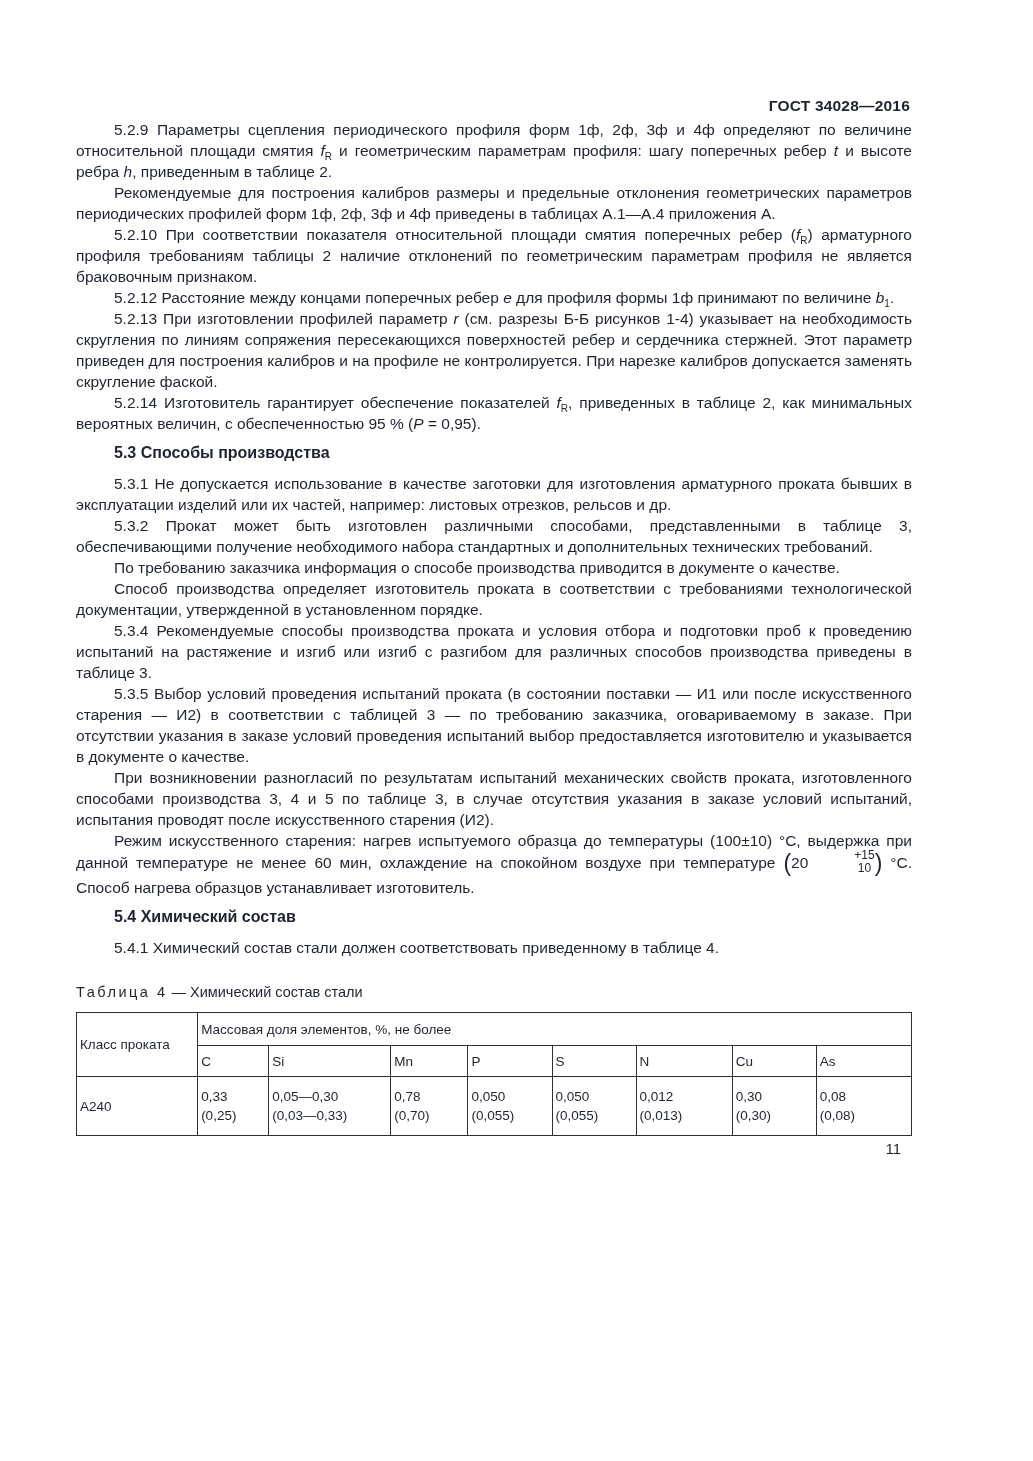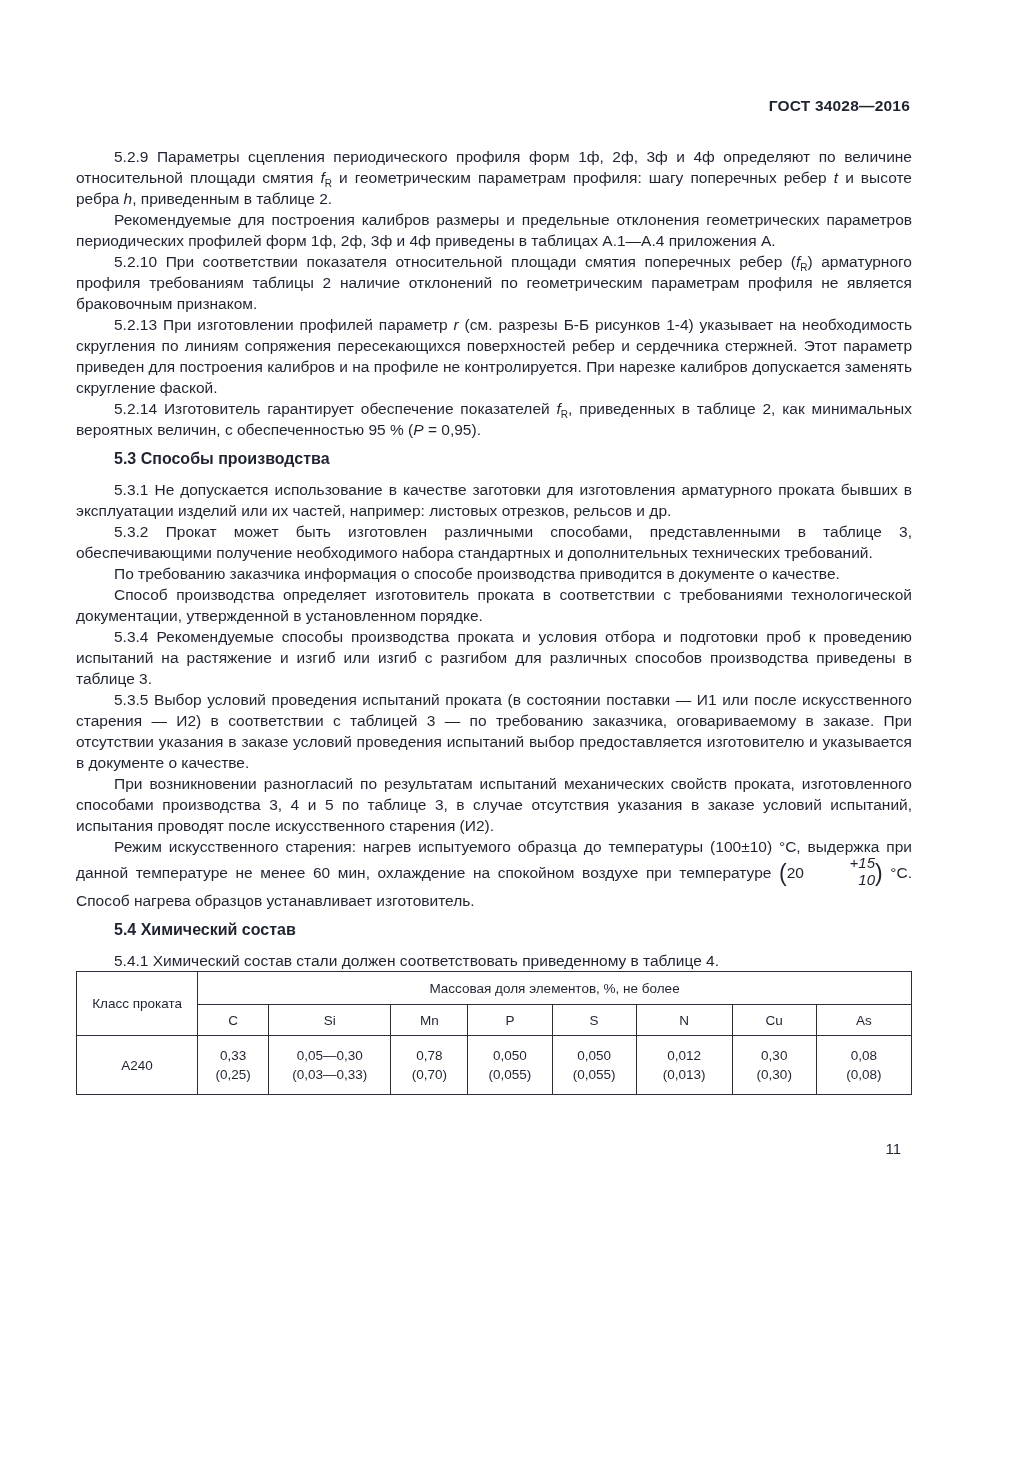--- a/index.html
+++ b/index.html
@@ -15,21 +15,21 @@
   .doc-header {
     position: absolute;
     top: 97px;
     right: 123px;
     font-size: 15.5px;
     font-weight: bold;
     letter-spacing: 0.2px;
   }
   .content {
     position: absolute;
-    top: 146px;
+    top: 119px;
     left: 76px;
     width: 836px;
   }
   .content p {
     margin: 0;
     font-size: 15.5px;
     line-height: 21px;
     text-align: justify;
     text-indent: 38px;
   }
@@ -40,42 +40,41 @@
     font-weight: bold;
     text-indent: 38px;
   }
   .it { font-style: italic; }
   sub { font-size: 10px; line-height: 0; }
   .bigp { font-size: 23px; font-weight: normal; vertical-align: -3px; line-height: 0; }
   .tol {
     display: inline-flex;
     flex-direction: column;
     vertical-align: middle;
-    font-size: 15px;
+    font-size: 12px;
     line-height: 1.1;
-    text-align: right;
+    text-align: center;
     transform: translateY(-2px);
-    font-style: italic;
   }
   .caption {
     margin-top: 26px;
     margin-bottom: 12px;
     font-size: 14.5px;
     text-indent: 0;
   }
   .caption .sp { letter-spacing: 2.5px; }
   table.chem {
     border-collapse: collapse;
     width: 836px;
     font-size: 13.5px;
     table-layout: fixed;
   }
   table.chem th, table.chem td {
     border: 1px solid #2a2f3a;
-    text-align: center;
+    text-align: left;
     vertical-align: middle;
     font-weight: normal;
     padding: 3px 3px;
   }
   table.chem .grp { height: 26px; }
   table.chem .el-row th { height: 24px; }
   table.chem tbody td { height: 52px; line-height: 19px; }
   .page-number {
     position: absolute;
     right: 132px;
@@ -88,38 +87,42 @@
 
 <div class="page">
 
   <div class="doc-header">ГОСТ 34028—2016</div>
 
   <div class="content">
     <div>
         <p>5.2.9 Параметры сцепления периодического профиля форм 1ф, 2ф, 3ф и 4ф определяют по величине относительной площади смятия <span class="it">f</span><sub>R</sub> и геометрическим параметрам профиля: шагу поперечных ребер <span class="it">t</span> и высоте ребра <span class="it">h</span>, приведенным в таблице 2.</p>
         <p>Рекомендуемые для построения калибров размеры и предельные отклонения геометрических параметров периодических профилей форм 1ф, 2ф, 3ф и 4ф приведены в таблицах А.1—А.4 приложения А.</p>
         <p>5.2.10 При соответствии показателя относительной площади смятия поперечных ребер (<span class="it">f</span><sub>R</sub>) арматурного профиля требованиям таблицы 2 наличие отклонений по геометрическим параметрам профиля не является браковочным признаком.</p>
+        <p>5.2.12 Расстояние между концами поперечных ребер <span class="it">е</span> для профиля формы 1ф принимают по величине <span class="it">b</span><sub>1</sub>.</p>
         <p>5.2.13 При изготовлении профилей параметр <span class="it">r</span> (см. разрезы Б-Б рисунков 1-4) указывает на необходимость скругления по линиям сопряжения пересекающихся поверхностей ребер и сердечника стержней. Этот параметр приведен для построения калибров и на профиле не контролируется. При нарезке калибров допускается заменять скругление фаской.</p>
         <p>5.2.14 Изготовитель гарантирует обеспечение показателей <span class="it">f</span><sub>R</sub>, приведенных в таблице 2, как минимальных вероятных величин, с обеспеченностью 95 % (<span class="it">P</span> = 0,95).</p>
         <h3>5.3 Способы производства</h3>
         <p>5.3.1 Не допускается использование в качестве заготовки для изготовления арматурного проката бывших в эксплуатации изделий или их частей, например: листовых отрезков, рельсов и др.</p>
         <p>5.3.2 Прокат может быть изготовлен различными способами, представленными в таблице 3, обеспечивающими получение необходимого набора стандартных и дополнительных технических требований.</p>
         <p>По требованию заказчика информация о способе производства приводится в документе о качестве.</p>
         <p>Способ производства определяет изготовитель проката в соответствии с требованиями технологической документации, утвержденной в установленном порядке.</p>
         <p>5.3.4 Рекомендуемые способы производства проката и условия отбора и подготовки проб к проведению испытаний на растяжение и изгиб или изгиб с разгибом для различных способов производства приведены в таблице 3.</p>
         <p>5.3.5 Выбор условий проведения испытаний проката (в состоянии поставки — И1 или после искусственного старения — И2) в соответствии с таблицей 3 — по требованию заказчика, оговариваемому в заказе. При отсутствии указания в заказе условий проведения испытаний выбор предоставляется изготовителю и указывается в документе о качестве.</p>
         <p>При возникновении разногласий по результатам испытаний механических свойств проката, изготовленного способами производства 3, 4 и 5 по таблице 3, в случае отсутствия указания в заказе условий испытаний, испытания проводят после искусственного старения (И2).</p>
         <p>Режим искусственного старения: нагрев испытуемого образца до температуры (100±10) °С, выдержка при данной температуре не менее 60 мин, охлаждение на спокойном воздухе при температуре <span class="bigp">(</span>20 <span class="tol">
             <span>+15</span>
             <span>10</span>
           </span><span class="bigp">)</span> °С. Способ нагрева образцов устанавливает изготовитель.</p>
         <h3>5.4 Химический состав</h3>
         <p>5.4.1 Химический состав стали должен соответствовать приведенному в таблице 4.</p>
       </div>
 
+    <div class="caption">
+      <span class="sp">Таблица 4</span><span> — Химический состав стали</span>
+    </div>
 
     <table class="chem">
       <colgroup>
         <col style="width:121px">
         <col style="width:71px">
         <col style="width:122px">
         <col style="width:77px">
         <col style="width:84px">
         <col style="width:84px">
         <col style="width:96px">

